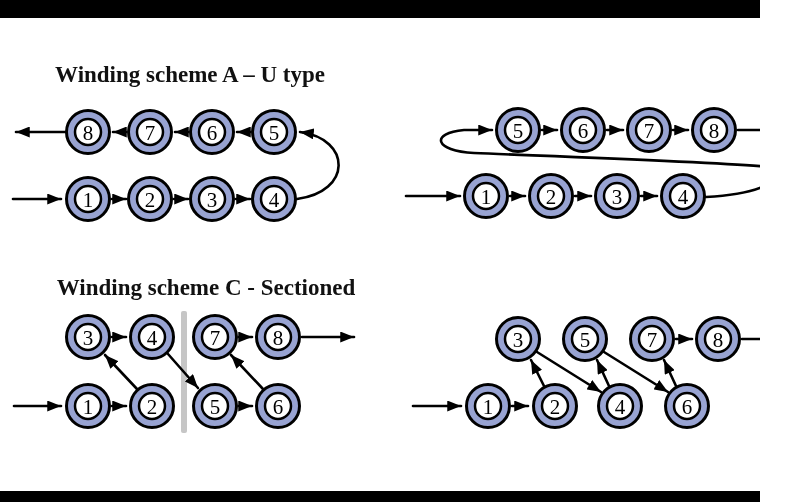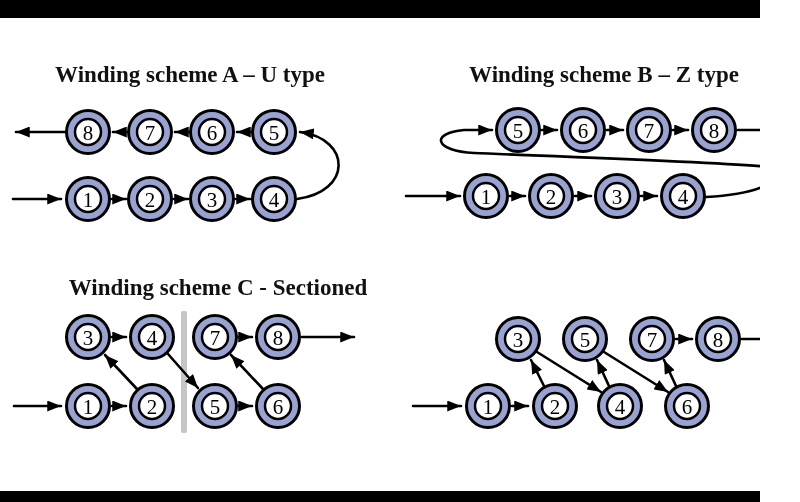--- a/index.html
+++ b/index.html
@@ -10,37 +10,36 @@
   .bar{position:absolute;left:0;width:800px;background:#000000;}
   .bar-top{top:0;height:18px;}
   .bar-bottom{top:491px;height:11px;}
   .title{
     position:absolute;width:320px;text-align:center;white-space:nowrap;
     font-weight:bold;font-size:23px;color:#111111;letter-spacing:0px;
     font-family:"Liberation Serif", serif;
   }
   .t-a{left:30px;top:62px;}
   .t-b{left:444px;top:62px;}
-  .t-c{left:58px;top:275px;}
+  .t-c{left:46px;top:275px;}
   .t-d{left:441px;top:275px;}
   #diagram{position:absolute;left:0;top:0;}
   .wire{stroke:#000000;stroke-width:2.6;stroke-linecap:round;}
   #diagram text{
     font-family:"Liberation Serif", serif;font-size:21px;fill:#000000;
   }
 </style>
 </head>
 <body>
 
 <div class="stage">
   <div class="bar bar-top"></div>
   <div class="bar bar-bottom"></div>
 
   <div class="title t-a">Winding scheme A – U type</div>
-  <div class="title t-b">Winding scheme B – Z type</div>
   <div class="title t-c">Winding scheme C - Sectioned</div>
 
   <svg id="diagram" width="800" height="502" viewBox="0 0 800 502">
     <defs>
       <marker id="ah" viewBox="0 0 10 8" refX="10" refY="4" markerWidth="14" markerHeight="11" markerUnits="userSpaceOnUse" orient="auto">
         <path d="M 0 0 L 10 4 L 0 8 Z" fill="#000000"></path>
       </marker>
     </defs>
   <g>
         <line x1="66" y1="132" x2="16" y2="132" class="wire" marker-end="url(#ah)"></line>

